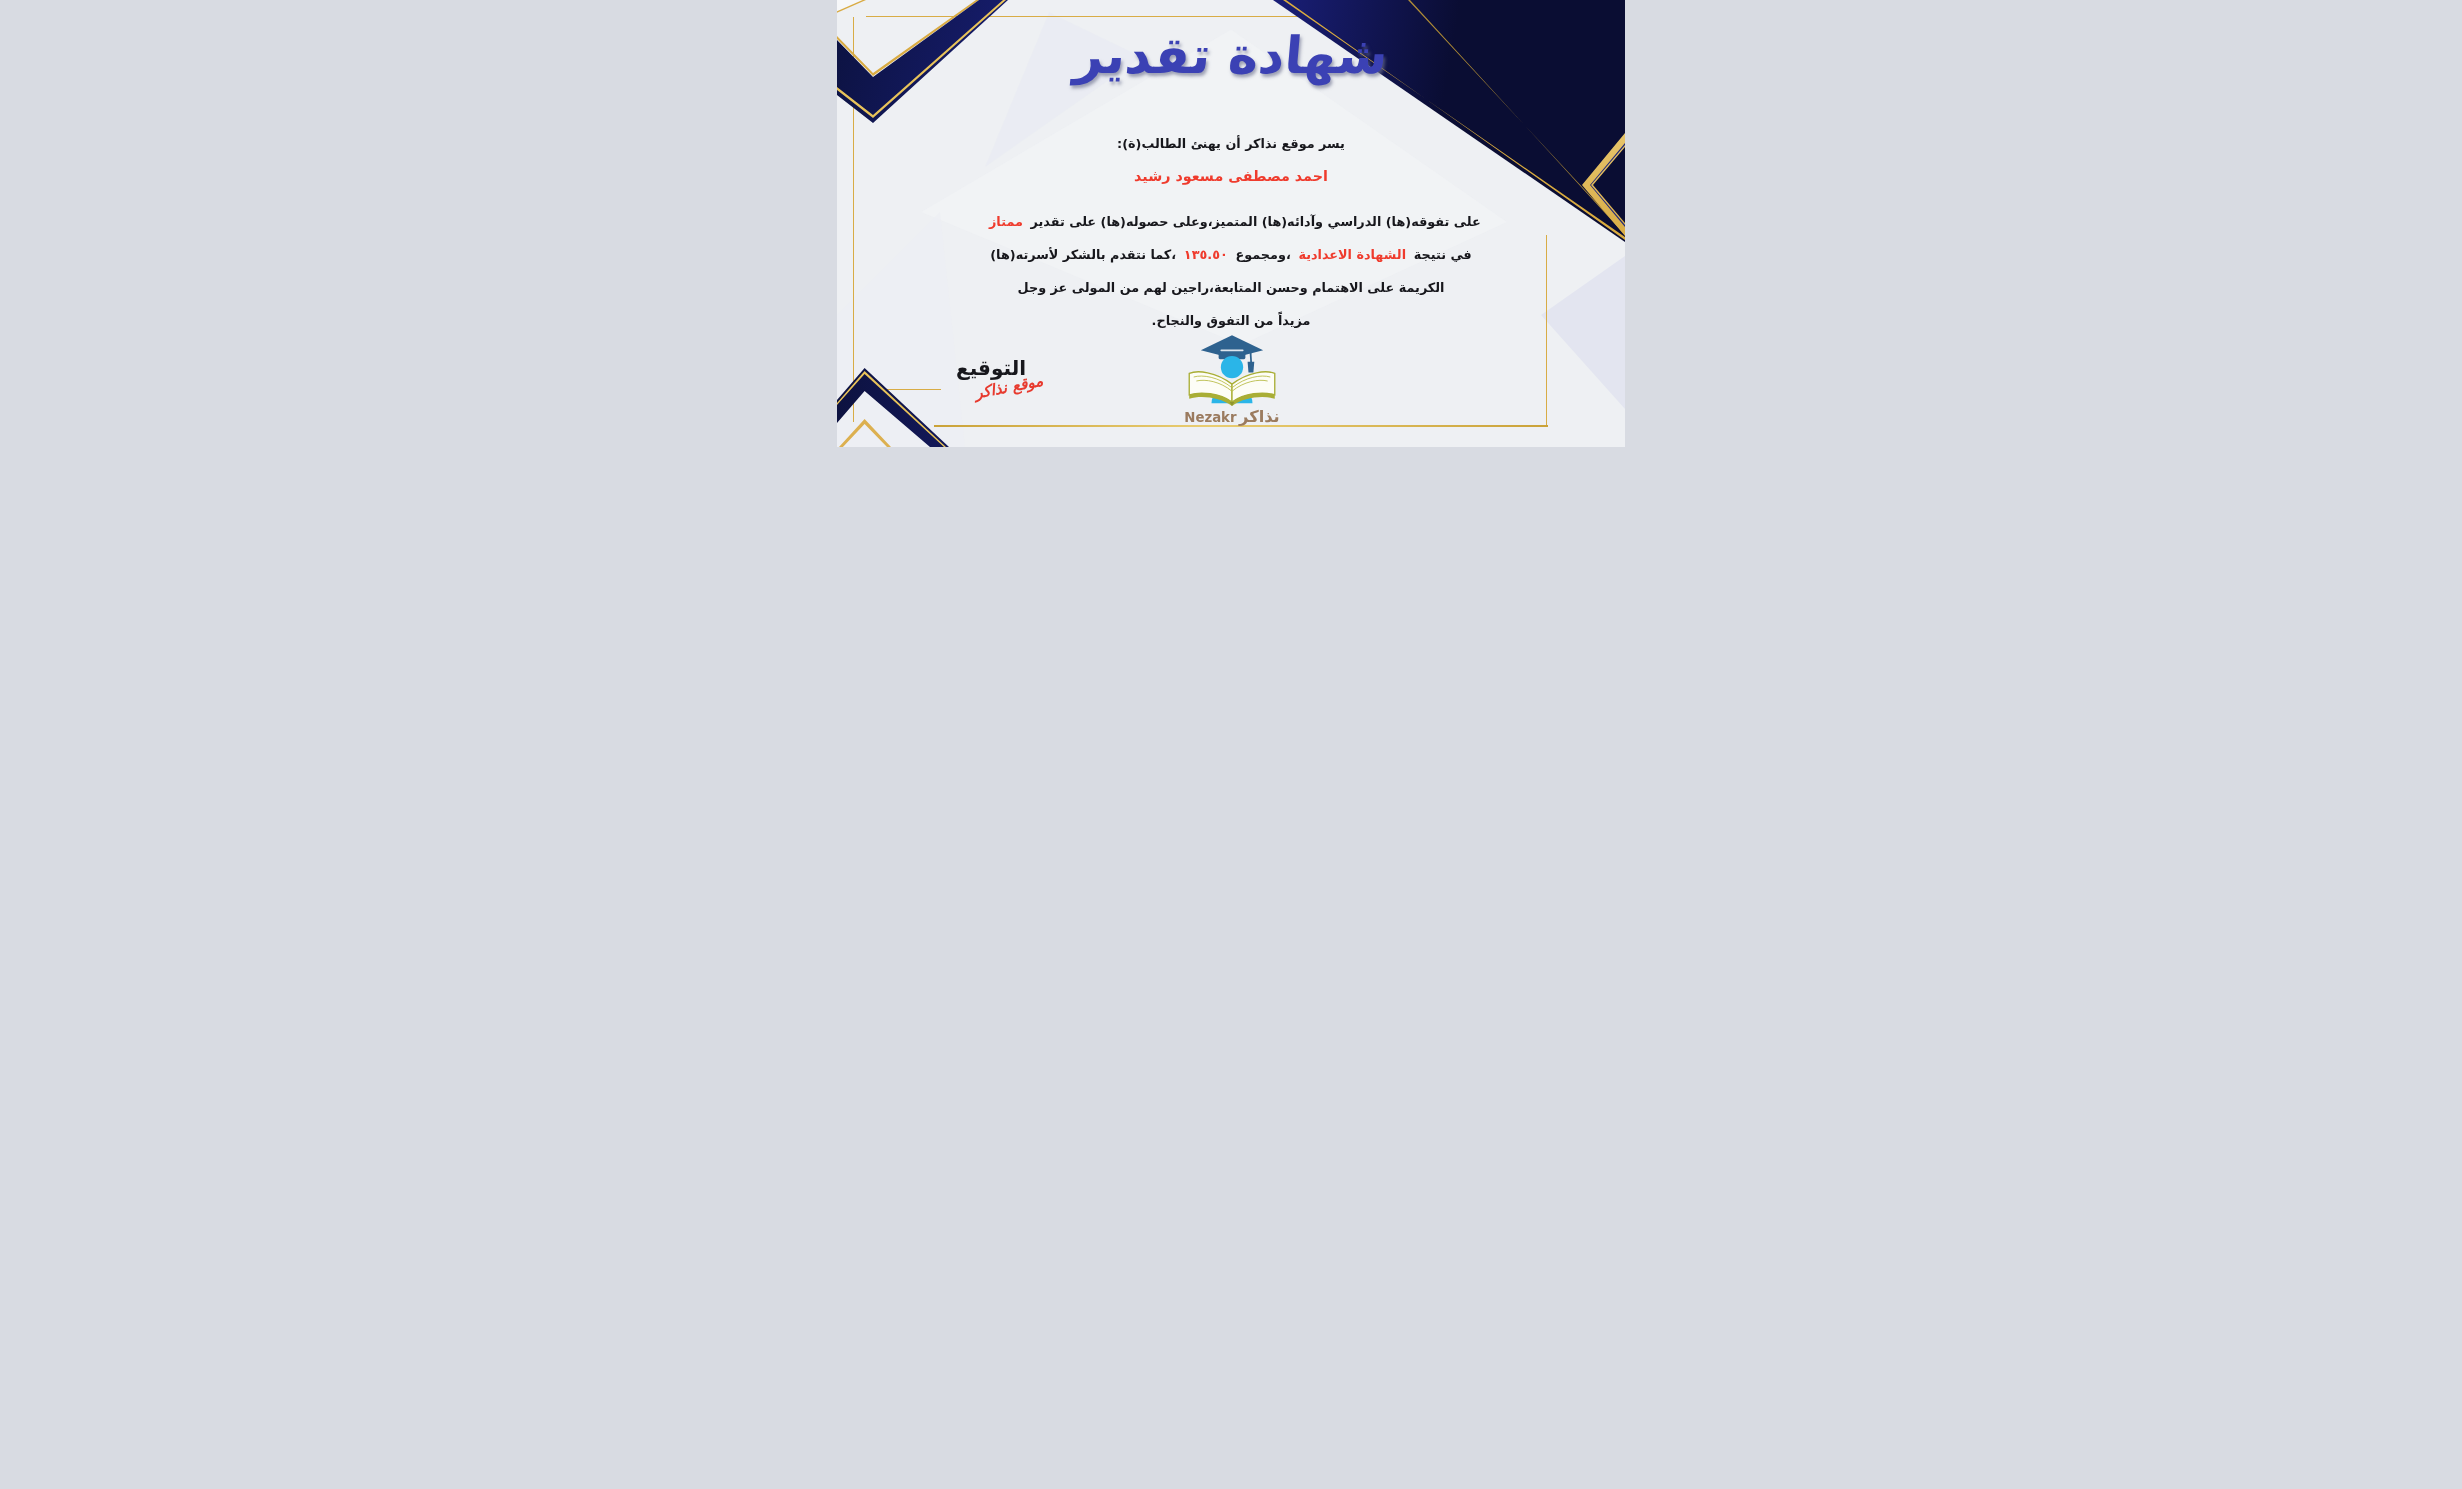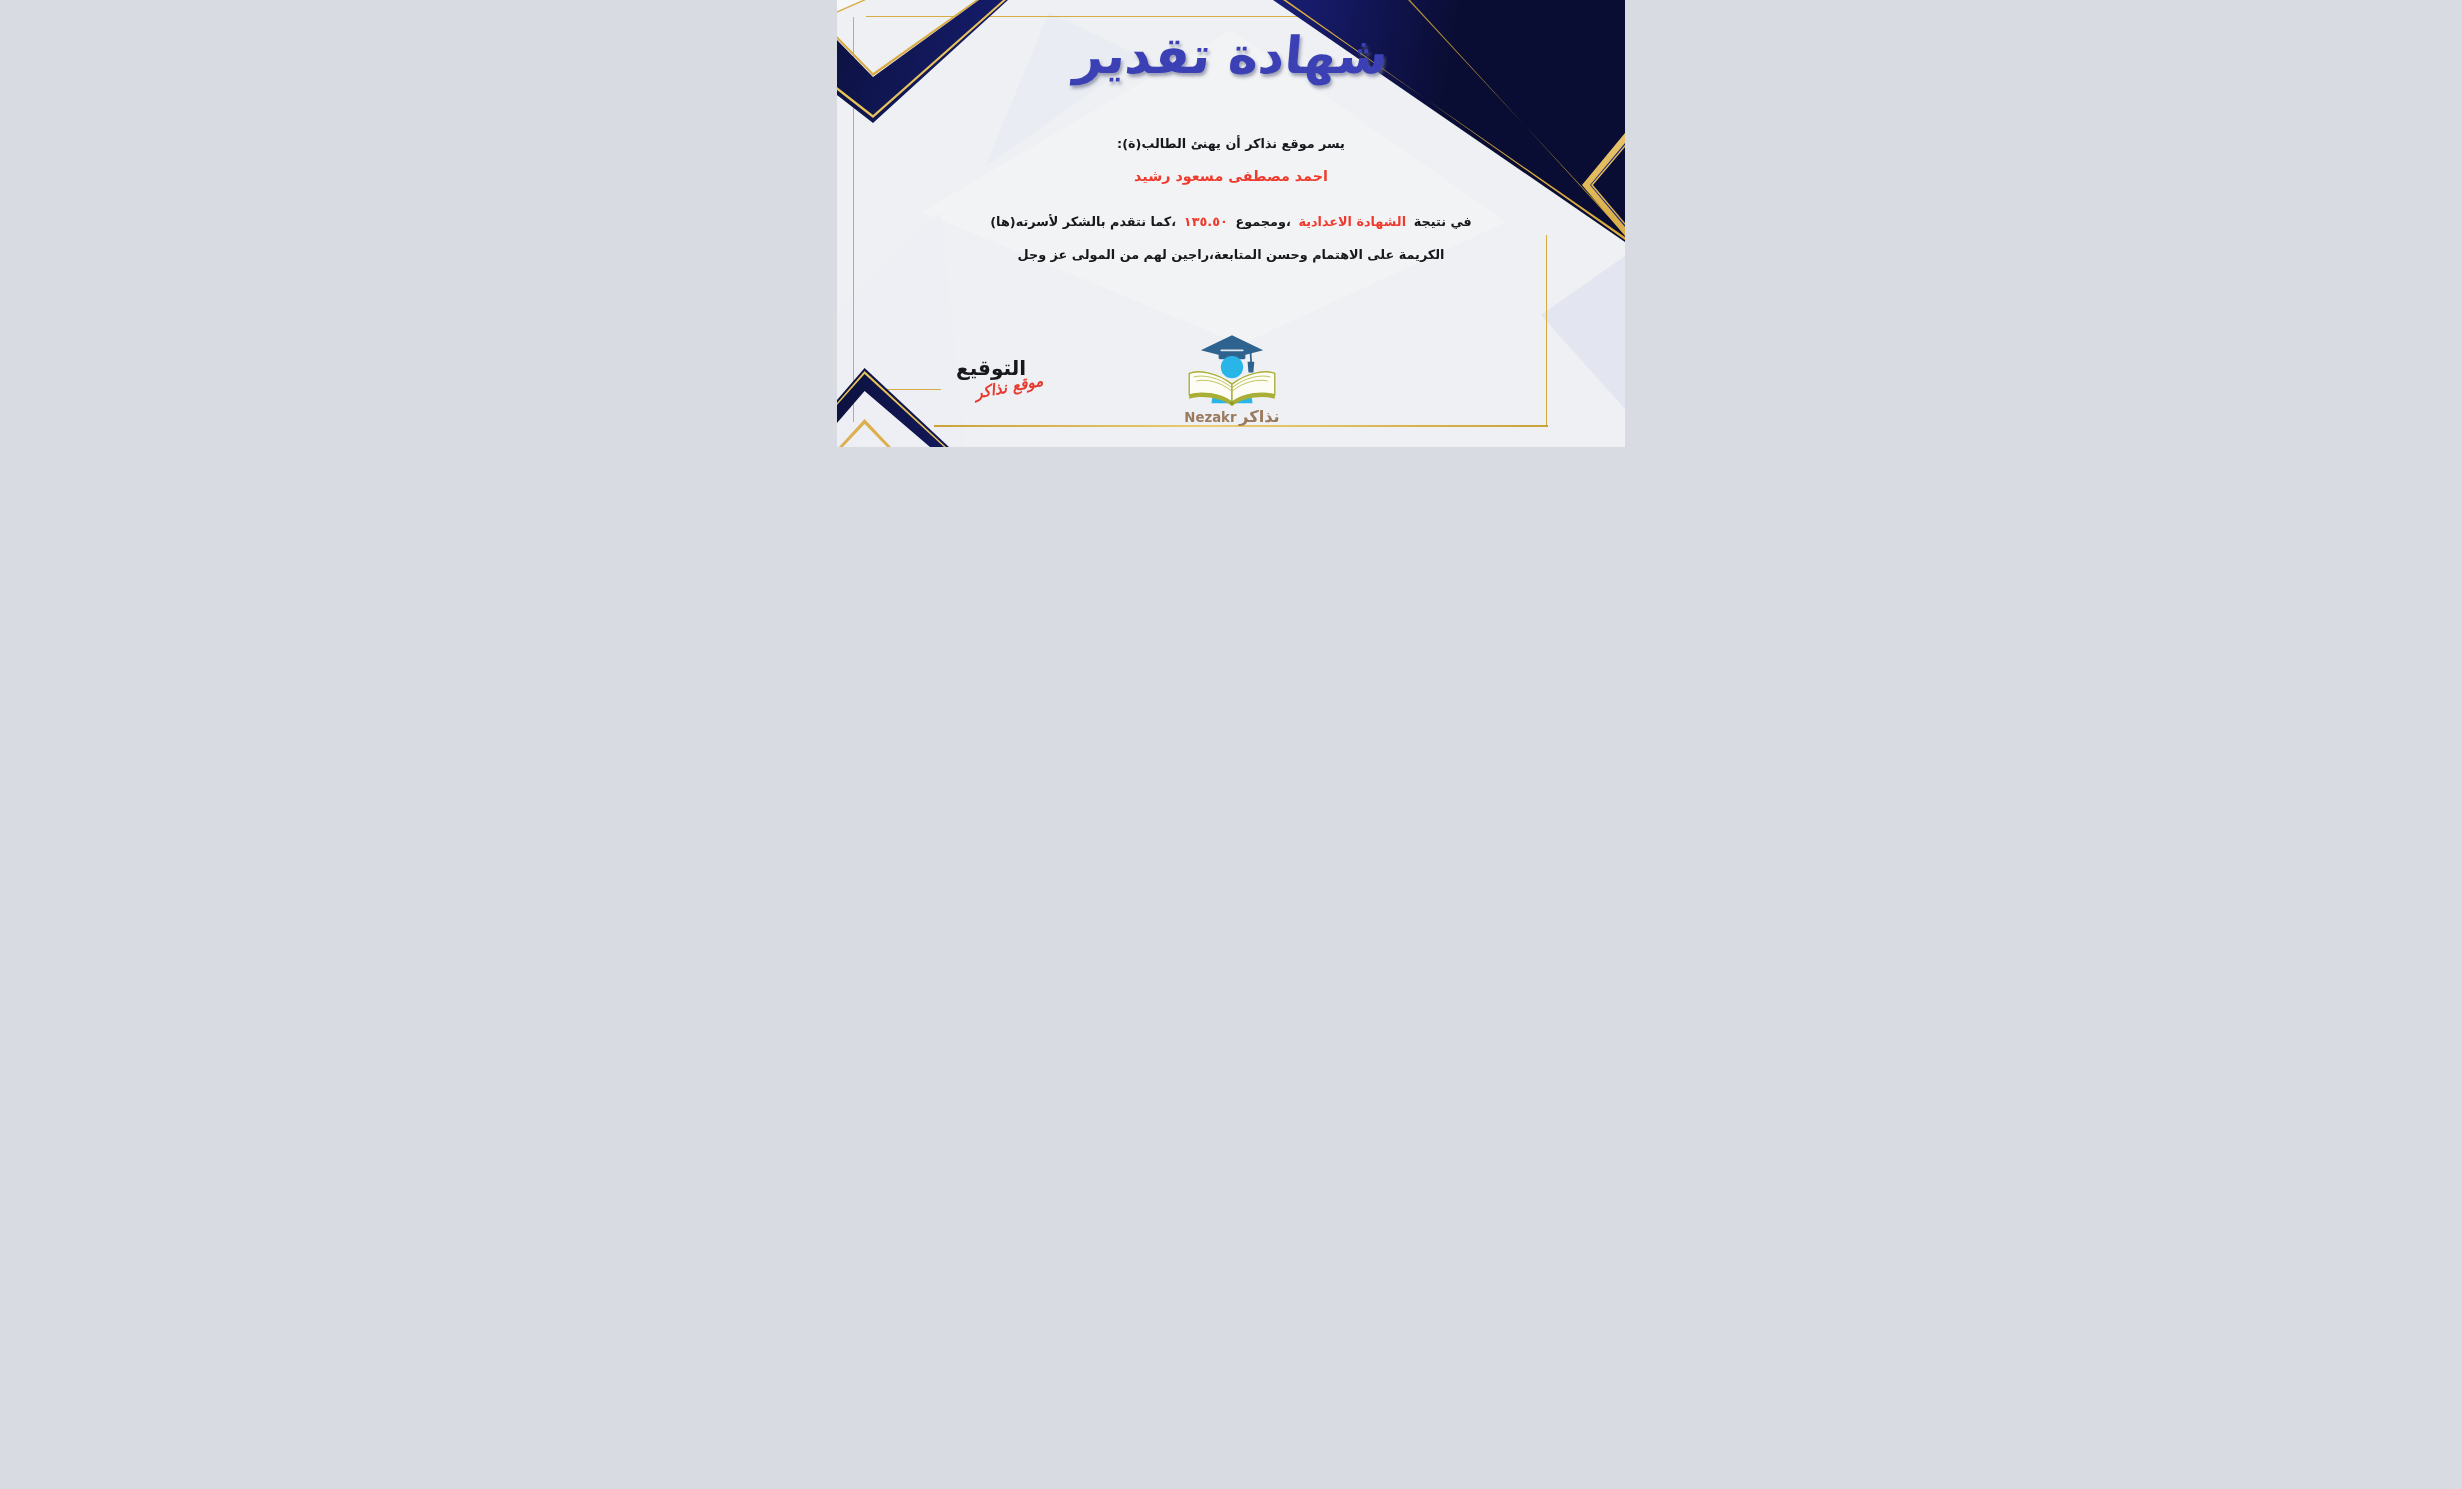--- a/index.html
+++ b/index.html
@@ -95,22 +95,24 @@
   <div class="layer r-chev-line"></div>
 
   <div class="layer bl-blue"></div>
   <div class="layer bl-gold"></div>
   <div class="layer bl-gold-small"></div>
 
   <div class="txt title">شهادة تقدير</div>
   <div class="txt intro">يسر موقع نذاكر أن يهنئ الطالب(ة):</div>
   <div class="txt name">احمد مصطفى مسعود رشيد</div>
   <div class="txt body-lines">
+      <div class="line"><span class="seg">على تفوقه(ها) الدراسي وآدائه(ها) المتميز،وعلى حصوله(ها) على تقدير</span><span class="hl">ممتاز</span></div>
       <div class="line"><span class="seg">في نتيجة</span><span class="hl">الشهادة الاعدادية</span><span class="seg">،ومجموع</span><span class="hl">١٣٥.٥٠</span><span class="seg">،كما نتقدم بالشكر لأسرته(ها)</span></div>
       <div class="line"><span class="seg">الكريمة على الاهتمام وحسن المتابعة،راجين لهم من المولى عز وجل</span></div>
+      <div class="line"><span class="seg">مزيداً من التفوق والنجاح.</span></div>
     </div>
 
   <div class="sig-label">التوقيع</div>
   <div class="sig-script">موقع نذاكر</div>
 
   <div class="logo">
     <svg width="98" height="74" viewBox="0 0 220 165">
 
       <line x1="151" y1="30" x2="153" y2="64" stroke="#2e628f" stroke-width="4"></line>
       <path d="M145,62 h15 l-2,24 h-11 Z" fill="#2e628f"></path>

